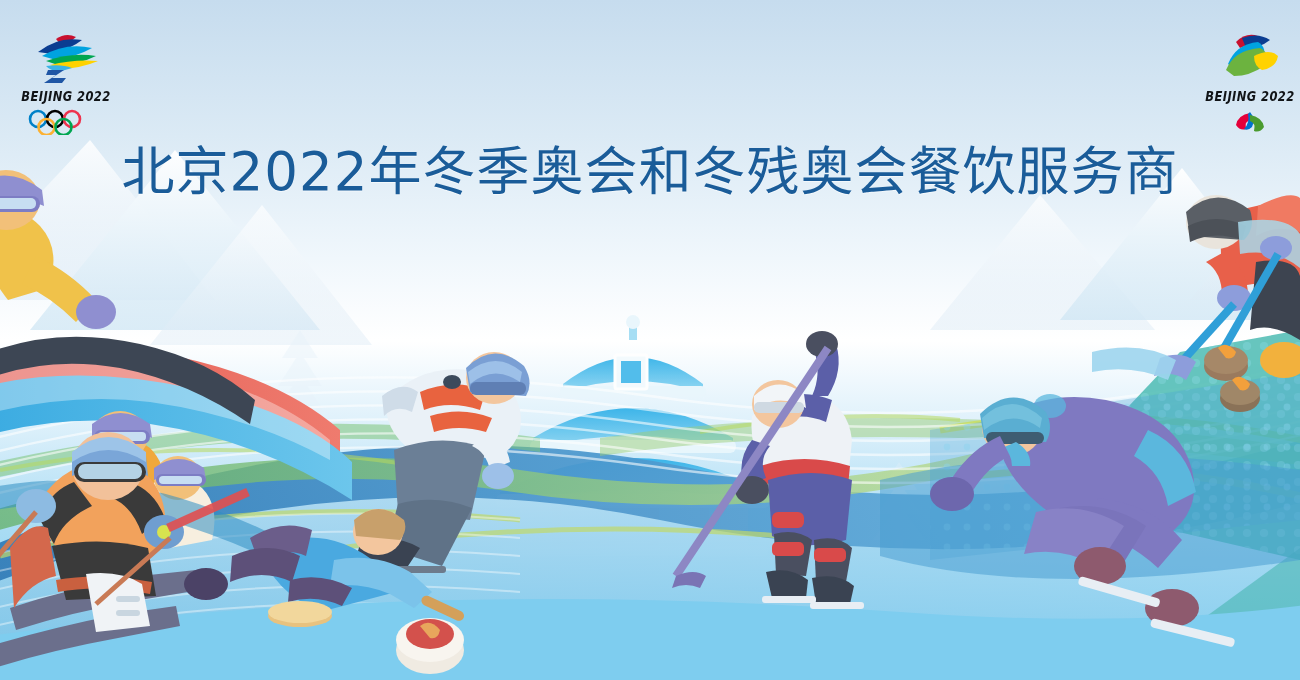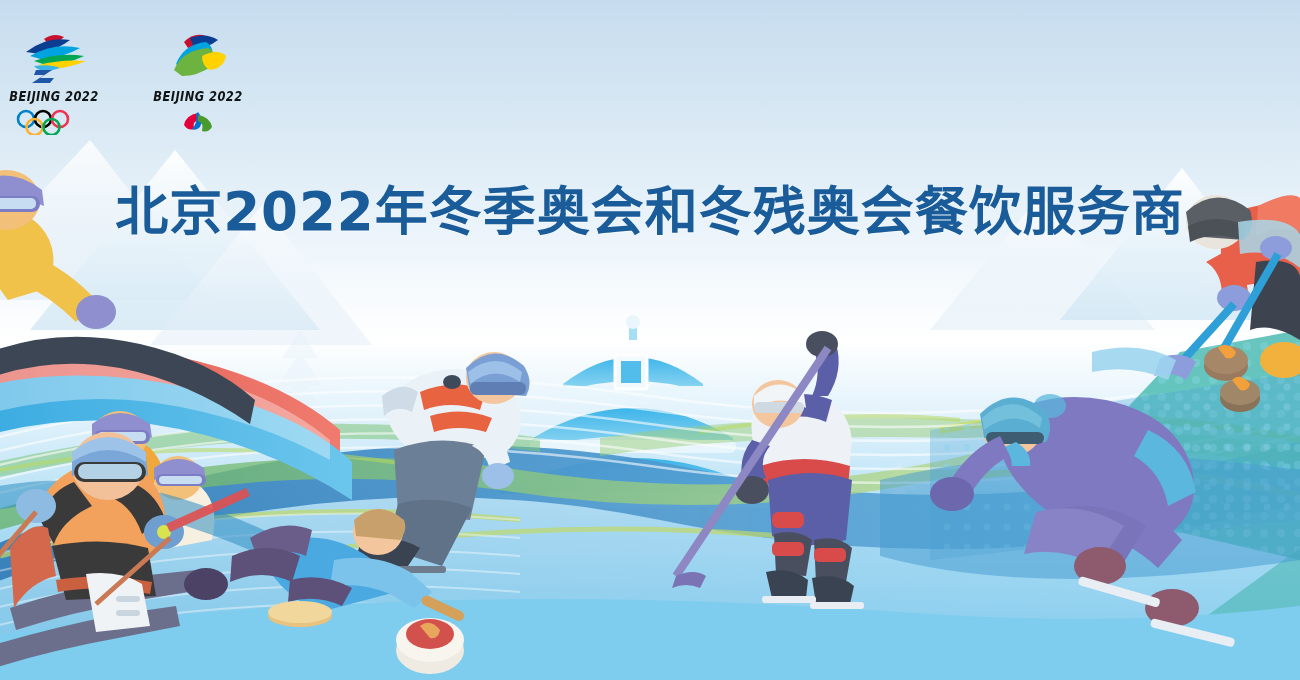--- a/index.html
+++ b/index.html
@@ -11,49 +11,48 @@
     width:1300px;height:680px;
     overflow:hidden;
     background:linear-gradient(180deg,#c6dcee 0%, #d2e4f2 14%, #e4f0f9 26%, #f2f8fc 38%, #ffffff 48%, #eaf6fd 56%, #bfe4f7 70%, #8fd3f3 84%, #7ecdef 100%);
   }
   #banner *{box-sizing:border-box;}
   .layer{position:absolute;inset:0;}
   .layer svg{display:block;width:100%;height:100%;}
 
   
   #logos{
-    position:absolute;left:4px;right:0;top:30px;
-    display:flex;justify-content:flex-start;align-items:flex-start;gap:44px;
+    position:absolute;left:16px;right:0;top:30px;
+    display:flex;justify-content:space-between;align-items:flex-start;gap:33px;
     z-index:30;
   }
   .logo{width:100px;display:flex;flex-direction:column;align-items:center;}
   .logo .mark{width:88px;height:56px;}
   .logo .wordmark{
     margin-top:3px;
     font-family:"DejaVu Sans",sans-serif;
     font-weight:700;font-style:italic;
     font-size:11.5px;letter-spacing:.4px;
     color:#111417;white-space:nowrap;
     transform:scaleY(1.18);
   }
   .logo .emblem{margin-top:6px;height:26px;}
 
   
   #title{
     position:absolute;left:0;right:0;top:142px;
     text-align:center;z-index:32;
     font-family:"DejaVu Sans","Liberation Sans",sans-serif;
-    font-weight:700;
+    font-weight:400;
     font-size:53px;
     line-height:60px;
     letter-spacing:1px;
     color:#1a5c99;
     text-shadow:0 1px 0 rgba(255,255,255,.55);
     white-space:nowrap;
-    margin-top:40px;
   }
 
   .noclick{pointer-events:none;}
 </style>
 </head>
 <body>
 
 <div id="banner">
 
   <div class="layer noclick">

